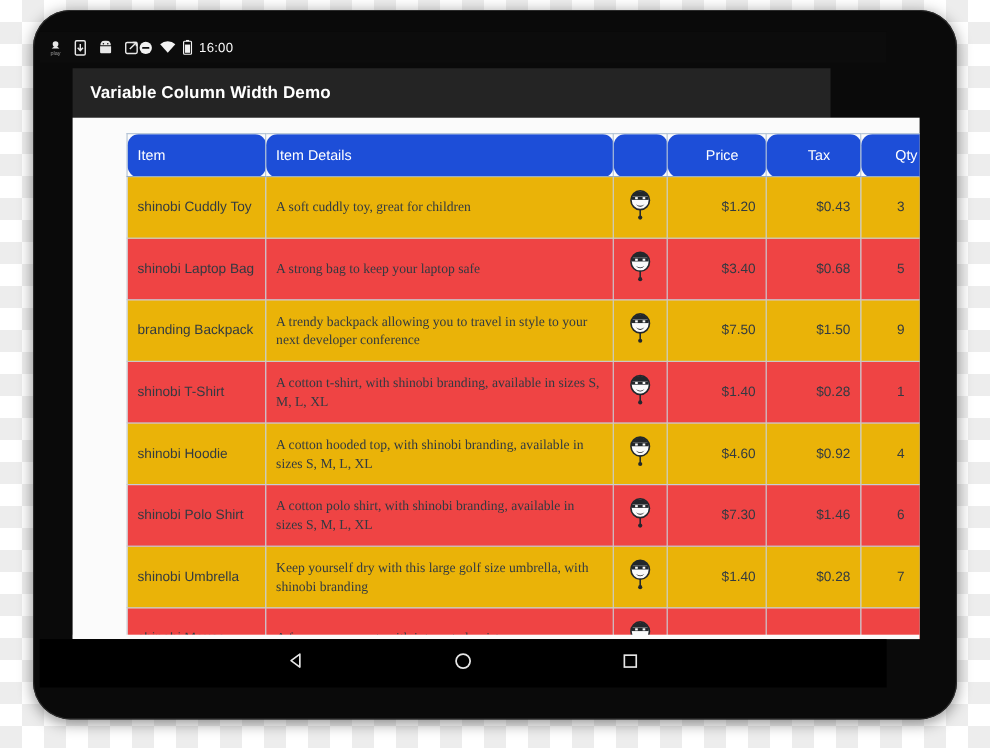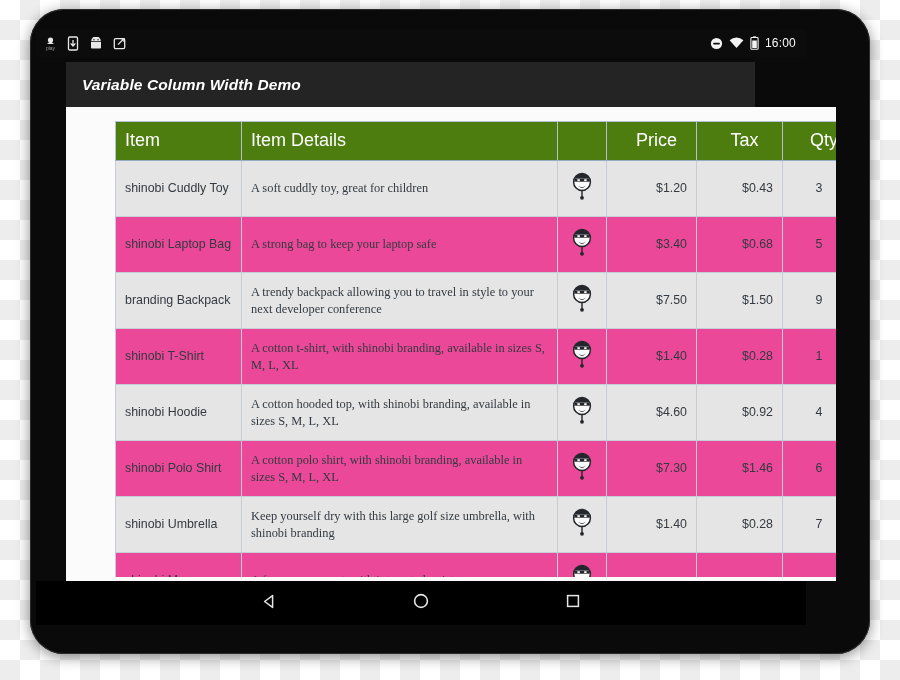--- a/index.html
+++ b/index.html
@@ -39,21 +39,21 @@
   
   #status-bar {
     position: absolute;
     left: 36px;
     top: 29px;
     width: 770px;
     height: 28px;
     background: #0c0c0c;
     display: flex;
     align-items: center;
-    justify-content: space-between;
+    justify-content: flex-start;
     padding: 0 4px;
     box-sizing: border-box;
   }
   .sb-left { display: flex; align-items: center; gap: 10px; padding-left: 4px; }
   .sb-right { display: flex; align-items: center; gap: 6px; padding-right: 6px; }
   .sb-icon { display: inline-block; line-height: 0; }
   .sb-clock {
     color: #fafafa;
     font-size: 12px;
     font-family: "Liberation Sans", sans-serif;
@@ -63,21 +63,20 @@
   
   #app-bar {
     position: absolute;
     left: 66px;
     top: 62px;
     width: 689px;
     height: 45px;
     background: #242424;
     display: flex;
     align-items: center;
-    font-style: italic;
   }
   #app-title {
     color: #ffffff;
     font-size: 15.5px;
     font-weight: bold;
     padding-left: 16px;
     letter-spacing: 0.1px;
   }
 
   
@@ -102,33 +101,34 @@
     font-size: 12.4px;
     color: #333a41;
   }
   #data-table th, #data-table td {
     border: 1px solid #c6cdd4;
     padding: 6px 9px;
     vertical-align: middle;
     line-height: 1.33;
   }
   #data-table thead th {
-    background: #4d7c0f;
+    background: #1d4ed8;
     color: #ffffff;
     font-weight: normal;
-    font-size: 18px;
+    font-size: 13px;
     text-align: left;
     height: 26px;
     border-color: #b2c2d4;
     border-bottom-color: #97adc5;
+    border-radius: 10px;
   }
   #data-table thead th.num { text-align: center; padding-left: 19px; }
 
-  #data-table tbody tr.odd  td { background: #e5e5e5; }
-  #data-table tbody tr.even td { background: #ec4899; }
+  #data-table tbody tr.odd  td { background: #eab308; }
+  #data-table tbody tr.even td { background: #ef4444; }
 
   td.c-item    { width: 107px; }
   td.c-details { width: 297px; font-family: Liberation Serif, serif; }
   td.c-img     { width: 30px; text-align: center; padding: 2px; }
   td.c-price,
   td.c-tax,
   td.c-total   { text-align: right; margin-left: 24px; }
   td.c-qty     { text-align: center; }
 
   th.c-item    { width: 107px; }

